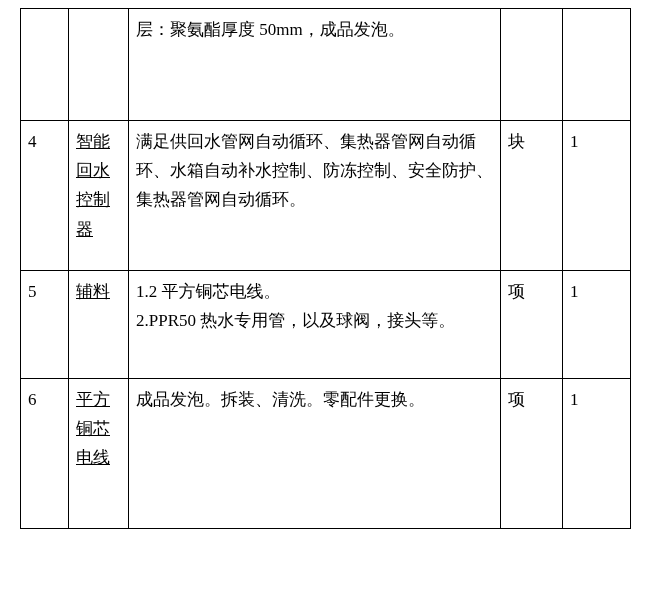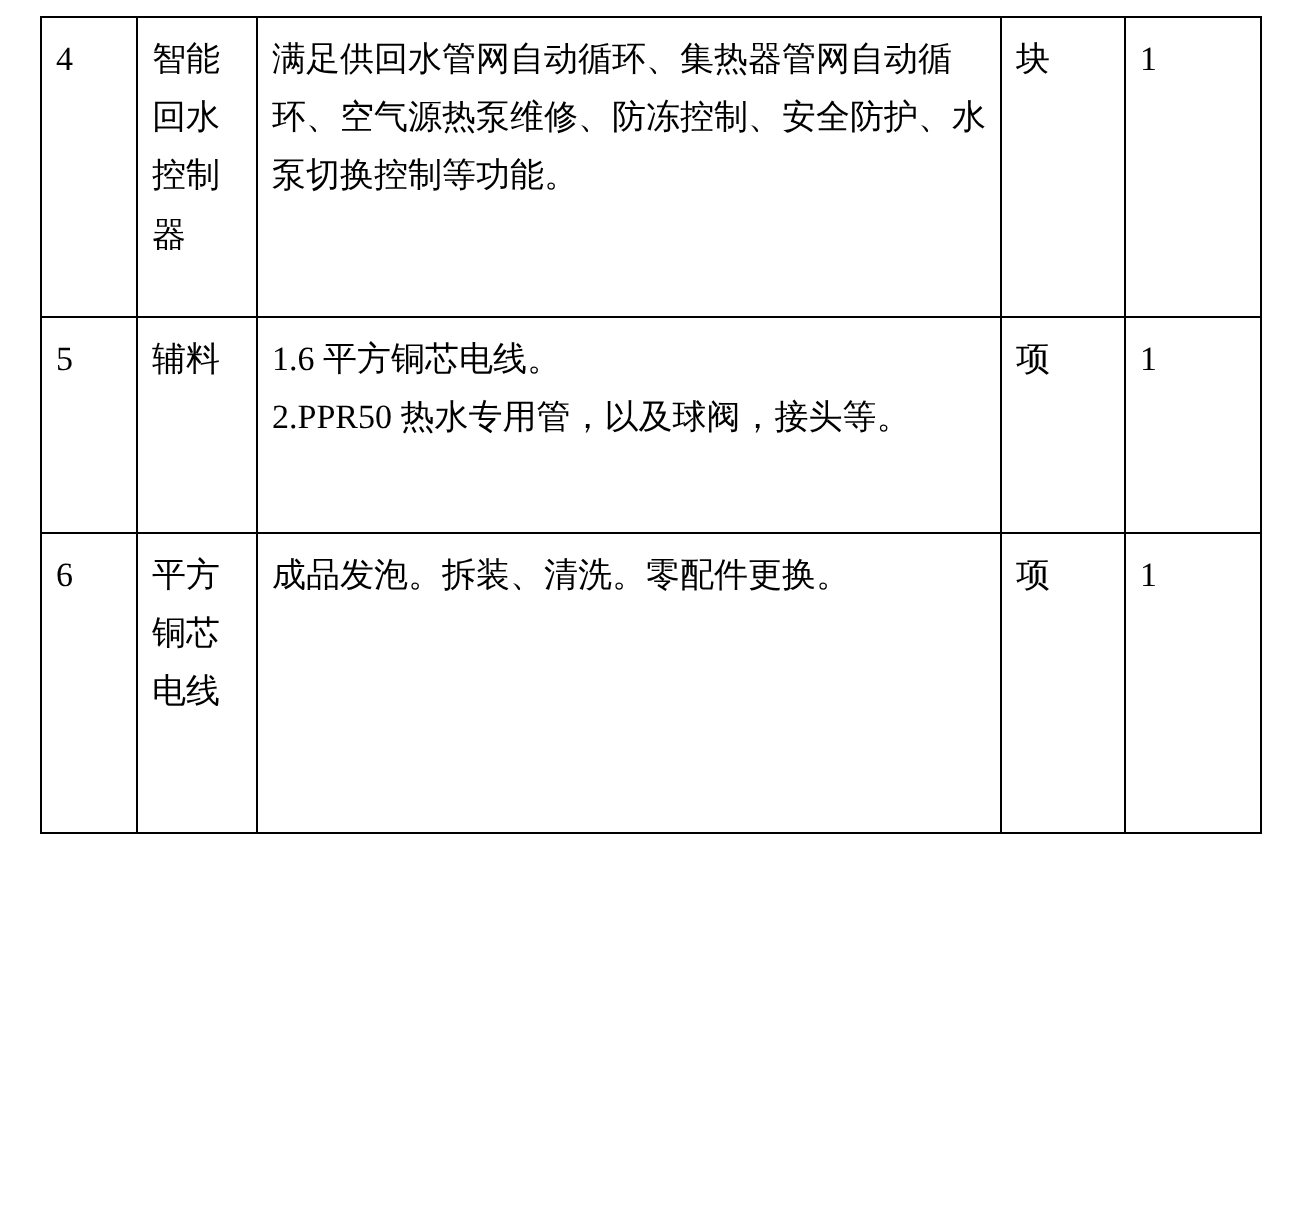--- a/index.html
+++ b/index.html
@@ -42,20 +42,21 @@
   col.c-unit  { width: 62px; }
   col.c-qty   { width: 68px; }
 
   td.cell-no, td.cell-unit, td.cell-qty {
     font-size: 17px;
   }
   td.cell-name {
     padding-left: 8px;
     padding-right: 4px;
     word-break: break-all;
+    text-decoration: underline;
   }
   td.cell-desc {
     padding-left: 8px;
     padding-right: 6px;
   }
   td.bottom-align {
     vertical-align: bottom;
   }
   .desc-line {
     display: block;
@@ -74,36 +75,45 @@
 <div class="page">
   <table class="doc-table">
     <colgroup>
       <col class="c-no">
       <col class="c-name">
       <col class="c-desc">
       <col class="c-unit">
       <col class="c-qty">
     </colgroup>
     <tbody>
+      <tr class="row-cont tall-1">
+        <td class="cell-no empty-cell"></td>
+        <td class="cell-name empty-cell"></td>
+        <td class="cell-desc">
+          <span class="desc-line">层：聚氨酯厚度 50mm，成品发泡。</span>
+        </td>
+        <td class="cell-unit empty-cell"></td>
+        <td class="cell-qty empty-cell"></td>
+      </tr>
 
       <tr class="tall-2">
         <td class="cell-no">4</td>
         <td class="cell-name">智能回水控制器</td>
         <td class="cell-desc">
-          <span class="desc-line">满足供回水管网自动循环、集热器管网自动循环、空气源热泵维修、防冻控制、安全防护、水泵切换控制等功能。</span>
+          <span class="desc-line">满足供回水管网自动循环、集热器管网自动循环、水箱自动补水控制、防冻控制、安全防护、集热器管网自动循环。</span>
         </td>
         <td class="cell-unit bottom-align">块</td>
         <td class="cell-qty bottom-align">1</td>
       </tr>
 
       <tr class="tall-3">
         <td class="cell-no">5</td>
         <td class="cell-name">辅料</td>
         <td class="cell-desc">
-          <span class="desc-line">1.6 平方铜芯电线。</span>
+          <span class="desc-line">1.2 平方铜芯电线。</span>
           <span class="desc-line">2.PPR50 热水专用管，以及球阀，接头等。</span>
         </td>
         <td class="cell-unit bottom-align">项</td>
         <td class="cell-qty bottom-align">1</td>
       </tr>
 
       <tr class="tall-4">
         <td class="cell-no">6</td>
         <td class="cell-name">平方铜芯电线</td>
         <td class="cell-desc">

